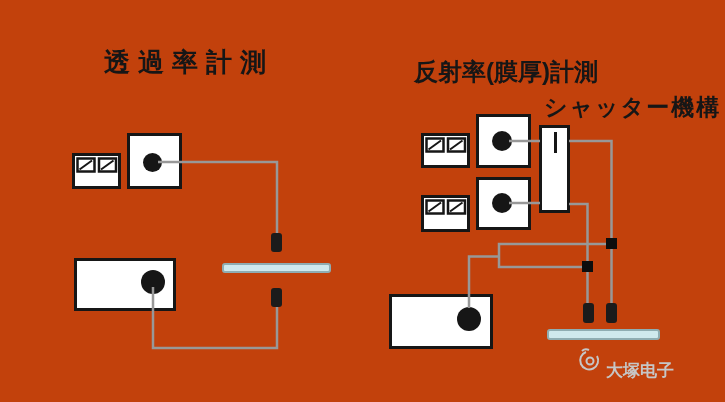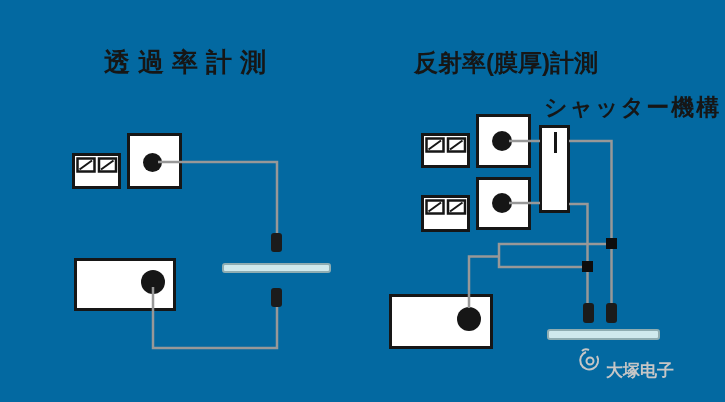--- a/index.html
+++ b/index.html
@@ -1,22 +1,22 @@
 <!DOCTYPE html>
 <html style="--line-gray: #989898; --ink: #161616; --sample-fill: #cfe9ed; --sample-border: #8fadb2; --watermark: #c6c6c6;"><head>
 <meta charset="utf-8">
 <style>
   html,body{margin:0;padding:0;background:#fff;}
   #canvas{
-    position:relative;width:725px;height:402px;background:#0369a1;overflow:hidden;
+    position:relative;width:725px;height:402px;background:#c2410c;overflow:hidden;
     font-family:"Liberation Sans","DejaVu Sans",sans-serif;color:var(--ink,#161616);
   }
   .title{position:absolute;font-weight:bold;white-space:nowrap;}
   .title-left{left:104px;top:45px;font-size:26px;letter-spacing:8px;}
-  .title-right{left:414px;top:47px;font-size:24px;letter-spacing:0px;}
+  .title-right{left:414px;top:56px;font-size:24px;letter-spacing:0px;}
   .shutter-label{position:absolute;left:544px;top:92px;font-size:23px;font-weight:bold;letter-spacing:2px;white-space:nowrap;}
   .box{position:absolute;box-sizing:border-box;border:3px solid var(--ink,#161616);background:#fff;}
   .port{position:absolute;border-radius:50%;background:var(--ink,#161616);}
   .blade{position:absolute;background:var(--ink,#161616);}
   .sample{position:absolute;box-sizing:border-box;background:var(--sample-fill,#cfe9ed);
     border:2px solid var(--sample-border,#8fadb2);border-radius:3px;}
   .overlay{position:absolute;left:0;top:0;pointer-events:none;}
   .cable{stroke:var(--line-gray,#989898);stroke-width:2.5;fill:none;}
   .tip{fill:#1b1b1b;}
   .junction{fill:#0d0d0d;}

